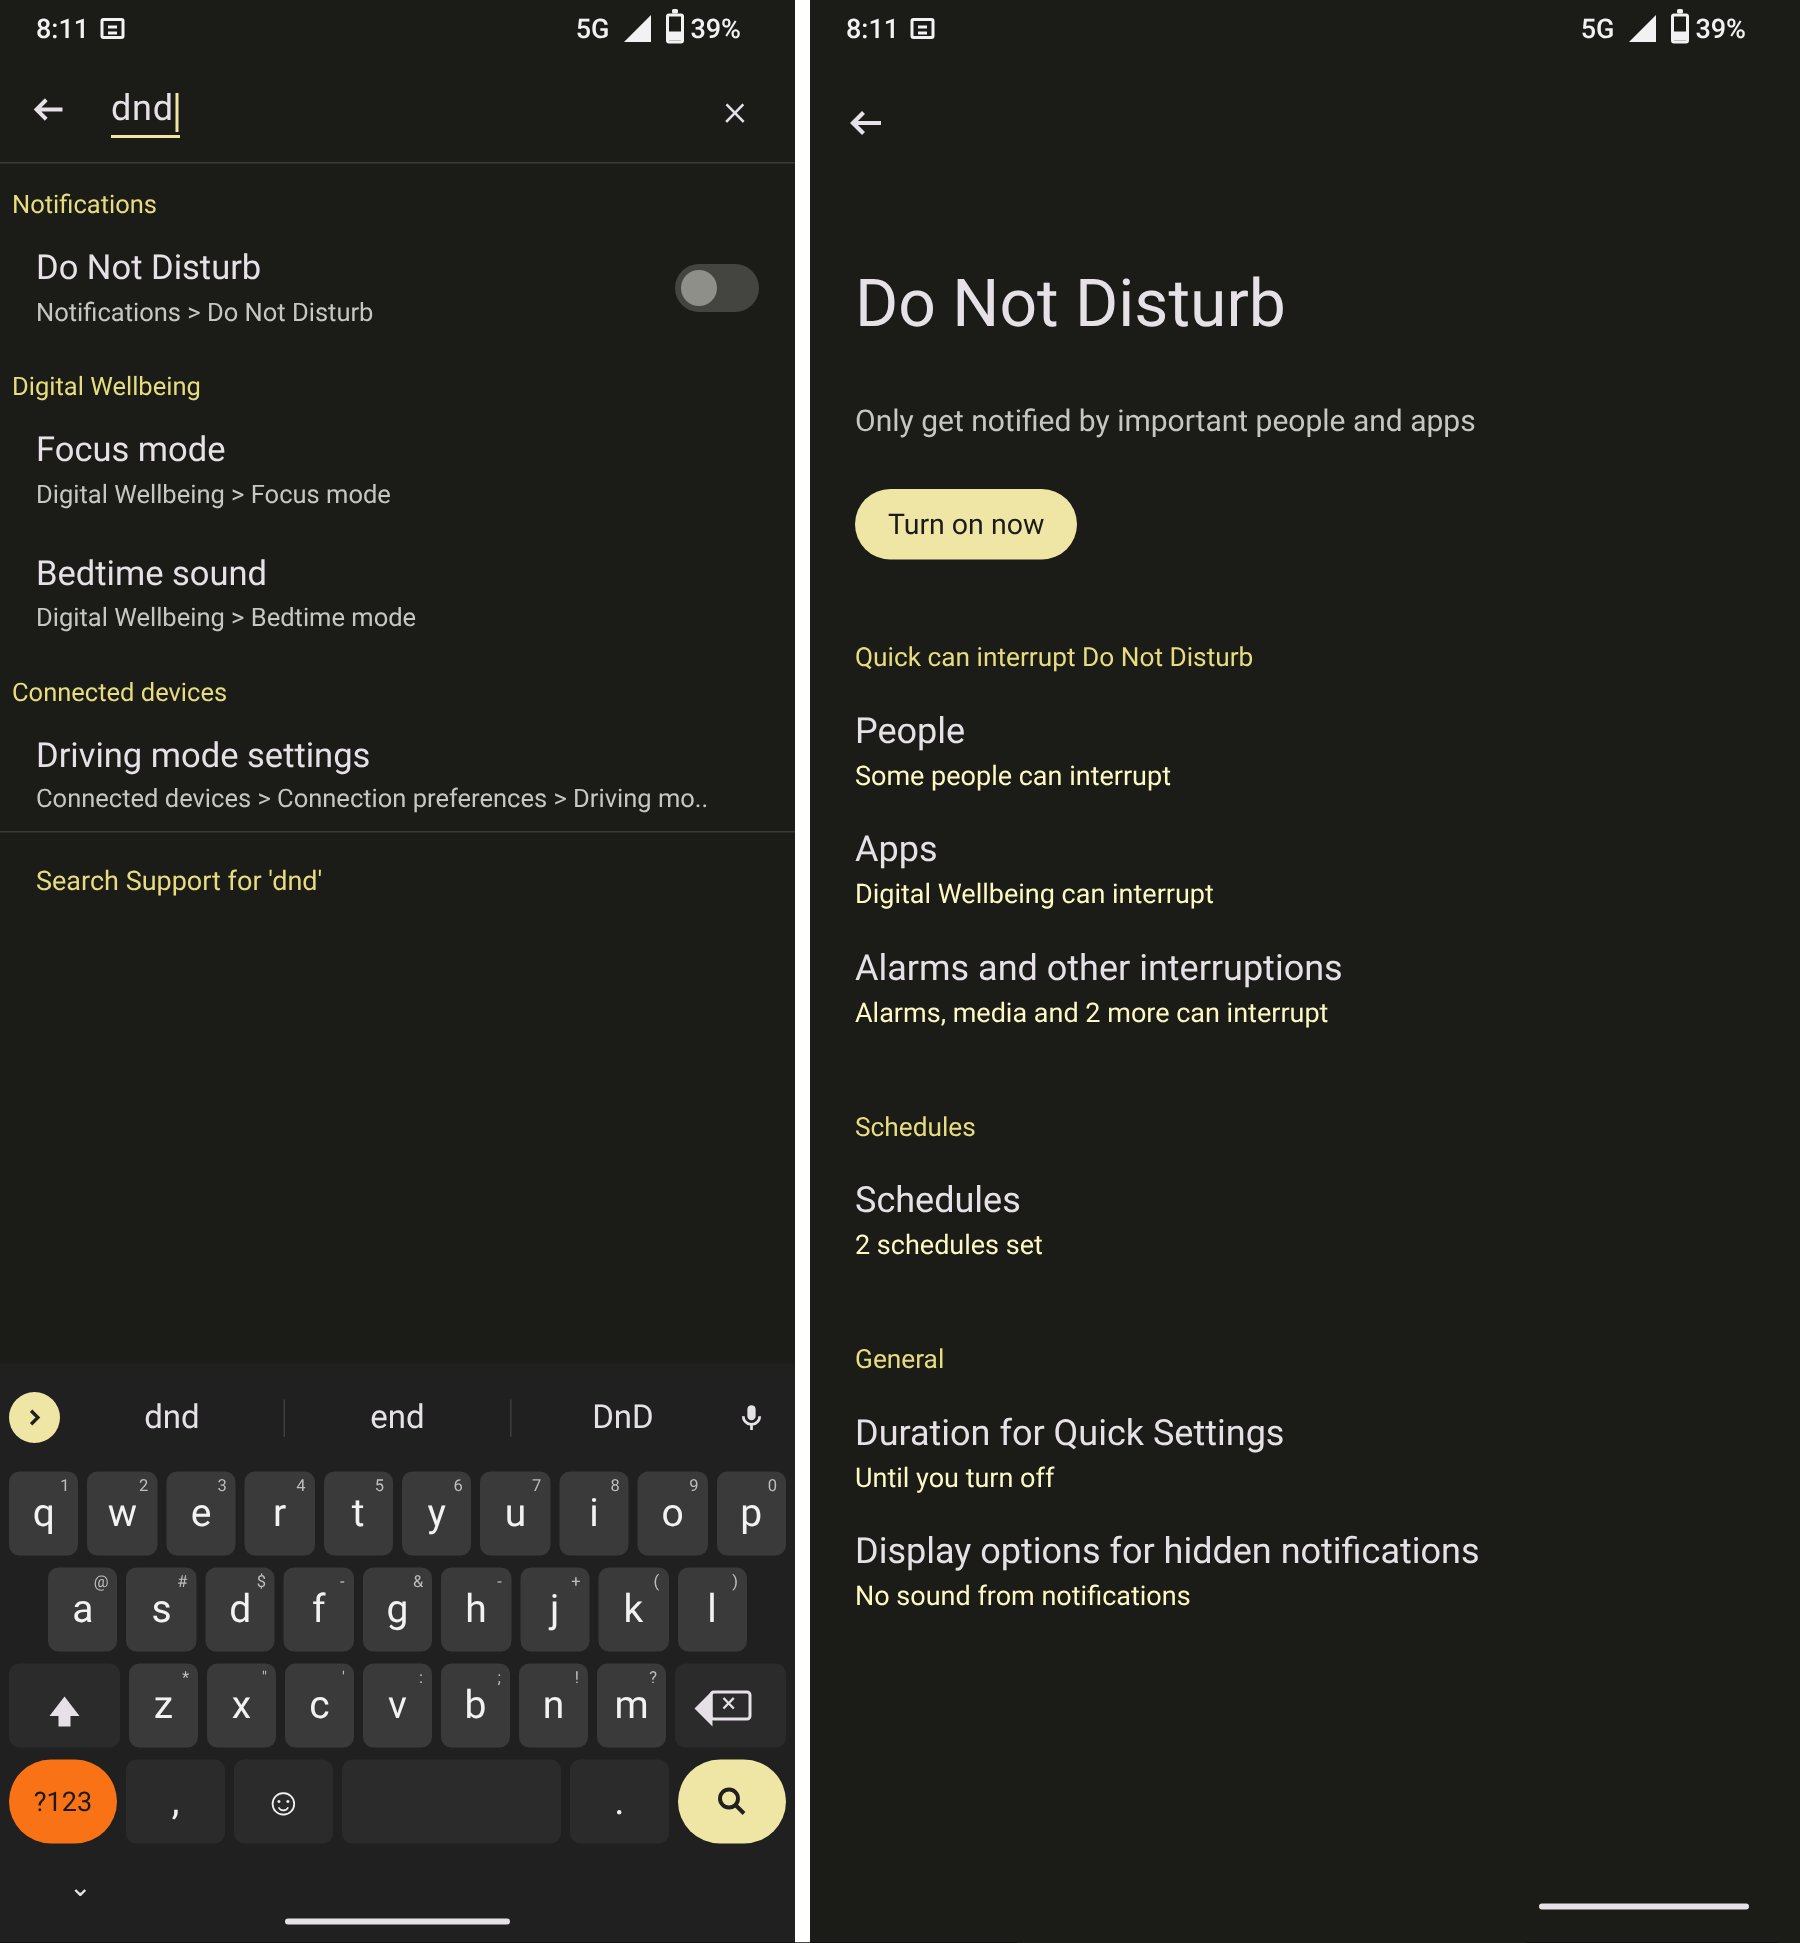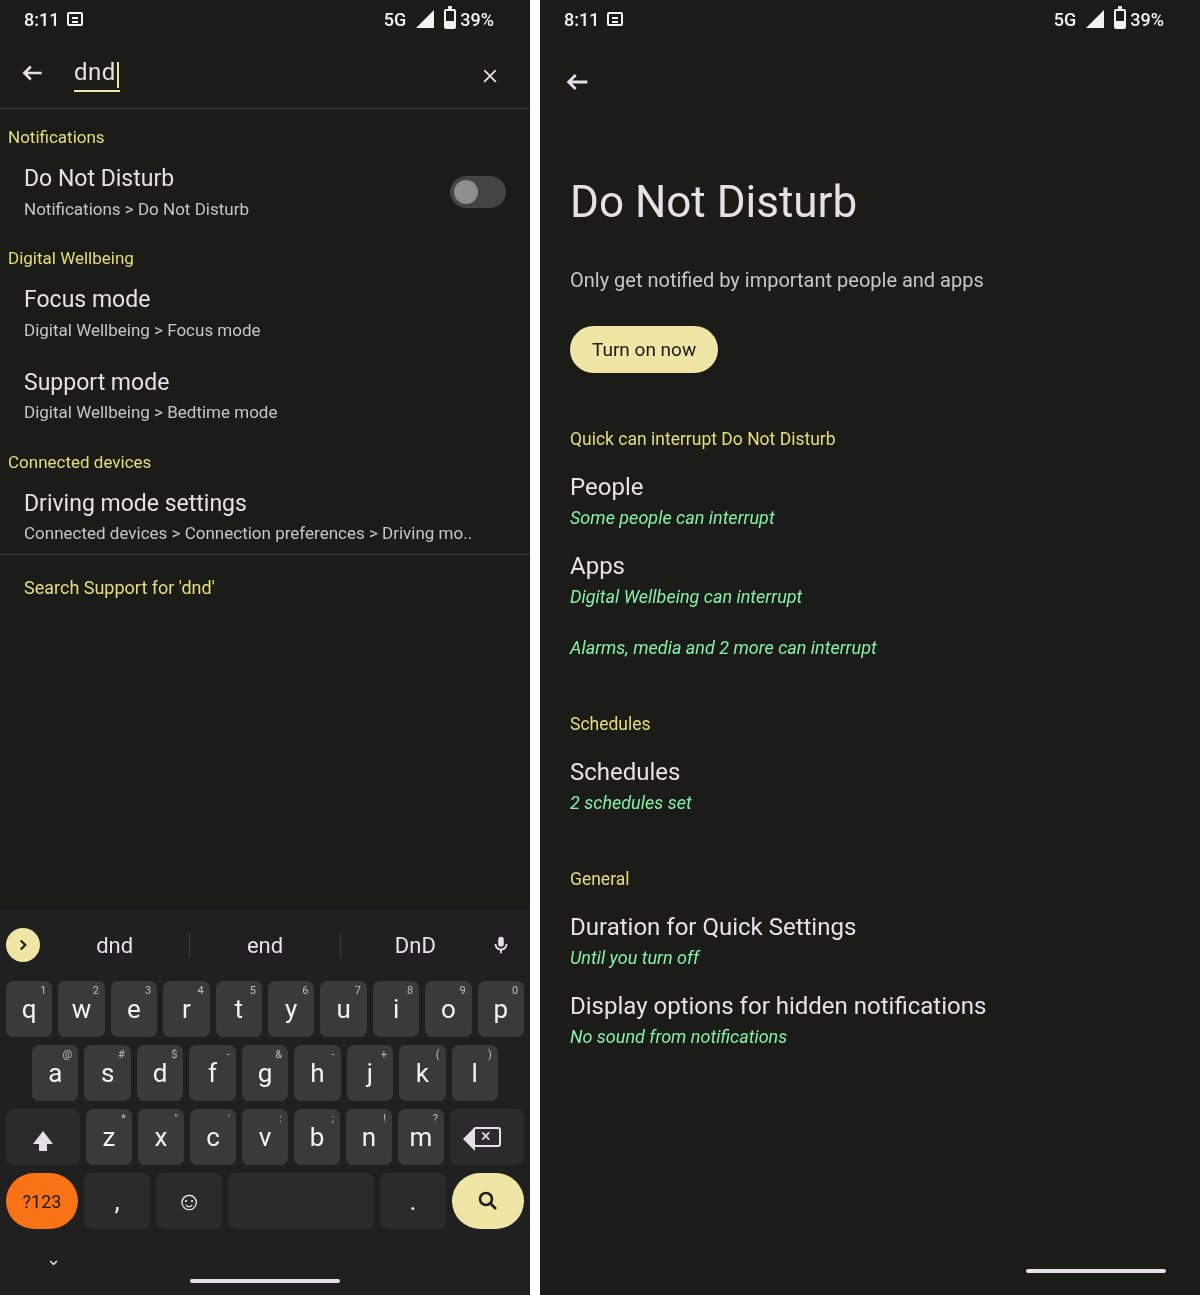--- a/index.html
+++ b/index.html
@@ -208,21 +208,21 @@
     margin: 34px 0 0 30px;
     cursor: pointer;
   }
   .r-section {
     color: #e7dd7f;
     font-size: 17.5px;
     padding: 56px 30px 0;
   }
   .r-item { padding: 24px 30px 0; cursor: pointer; }
   .r-item-title { color: #e6e1e7; font-size: 24px; }
-  .r-item-sub { color: #86efac; font-size: 18px; margin-top: 6px; font-style: italic; }
+  .r-item-sub { color: #fef9c3; font-size: 18px; margin-top: 6px; }
   .r-navbar { position: absolute; bottom: 22px; right: 34px; width: 140px; height: 4px; background: #e6e1e7; border-radius: 2px; }
 
   svg { display: block; }
 </style>
 </head>
 <body>
 
 <div class="screen">
 
   <div class="status-bar">
@@ -262,21 +262,21 @@
         <div class="toggle"></div>
       </div>
     </div>
 
     <div class="section-header">Digital Wellbeing</div>
     <div class="item">
       <div class="item-title">Focus mode</div>
       <div class="item-sub">Digital Wellbeing &gt; Focus mode</div>
     </div>
     <div class="item">
-      <div class="item-title">Support mode</div>
+      <div class="item-title">Bedtime sound</div>
       <div class="item-sub">Digital Wellbeing &gt; Bedtime mode</div>
     </div>
 
     <div class="section-header">Connected devices</div>
     <div class="item">
       <div class="item-title">Driving mode settings</div>
       <div class="item-sub">Connected devices &gt; Connection preferences &gt; Driving mo..</div>
     </div>
 
     <div class="support-row">Search Support for 'dnd'</div>
@@ -383,20 +383,21 @@
     <div class="r-section">Quick can interrupt Do Not Disturb</div>
     <div class="r-item">
       <div class="r-item-title">People</div>
       <div class="r-item-sub">Some people can interrupt</div>
     </div>
     <div class="r-item">
       <div class="r-item-title">Apps</div>
       <div class="r-item-sub">Digital Wellbeing can interrupt</div>
     </div>
     <div class="r-item">
+      <div class="r-item-title">Alarms and other interruptions</div>
       <div class="r-item-sub">Alarms, media and 2 more can interrupt</div>
     </div>
 
     <div class="r-section">Schedules</div>
     <div class="r-item">
       <div class="r-item-title">Schedules</div>
       <div class="r-item-sub">2 schedules set</div>
     </div>
 
     <div class="r-section">General</div>

